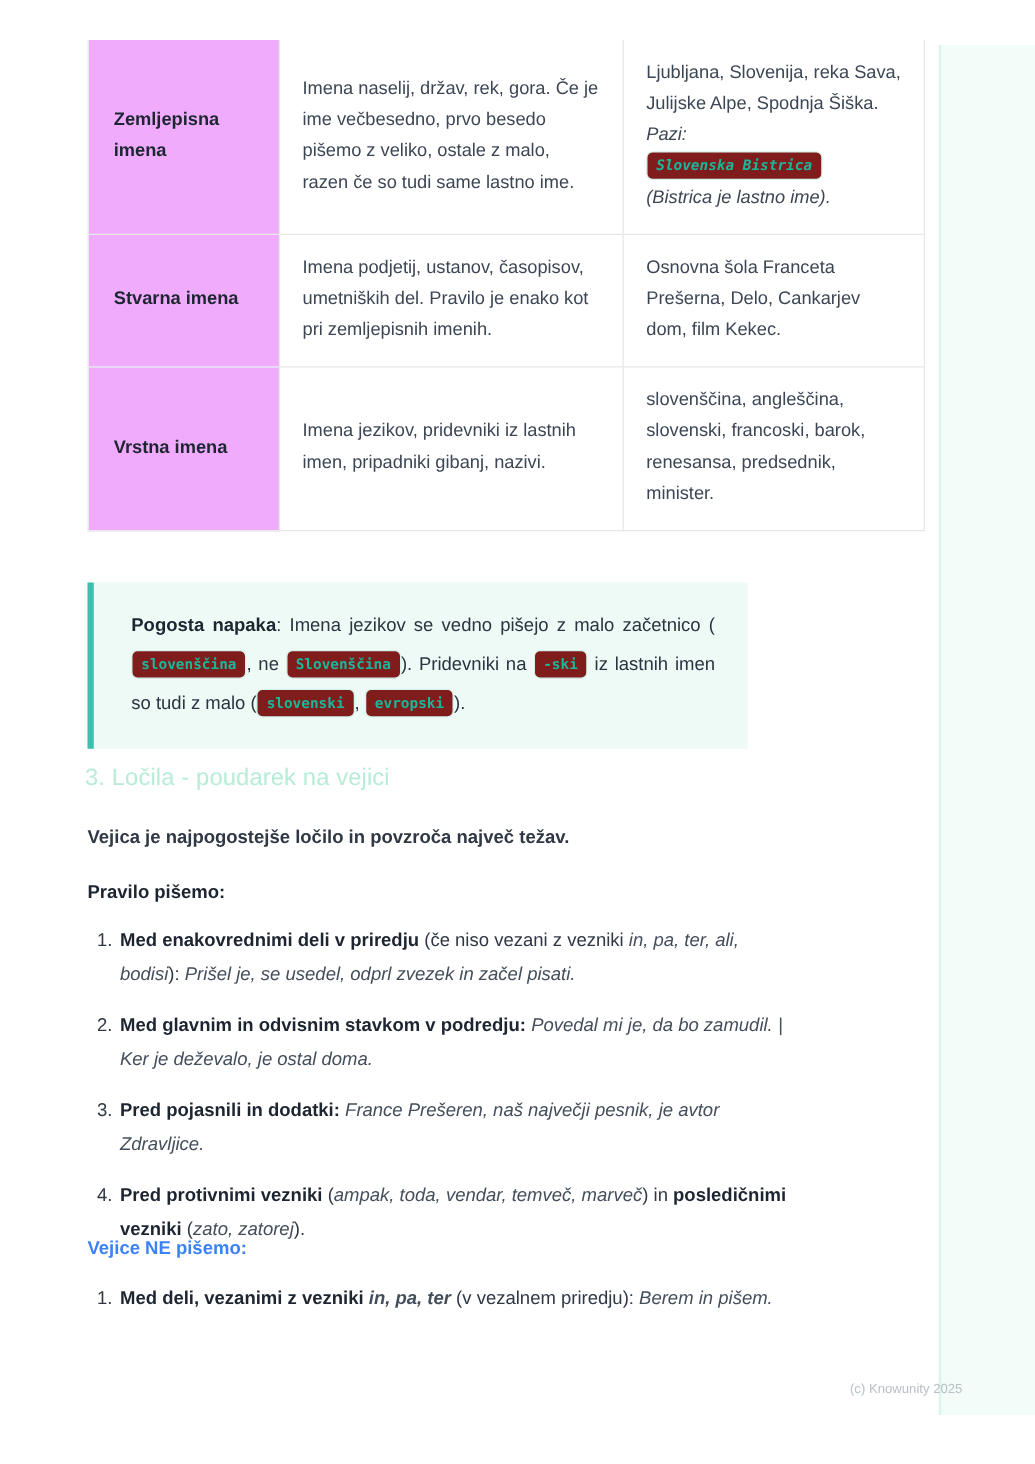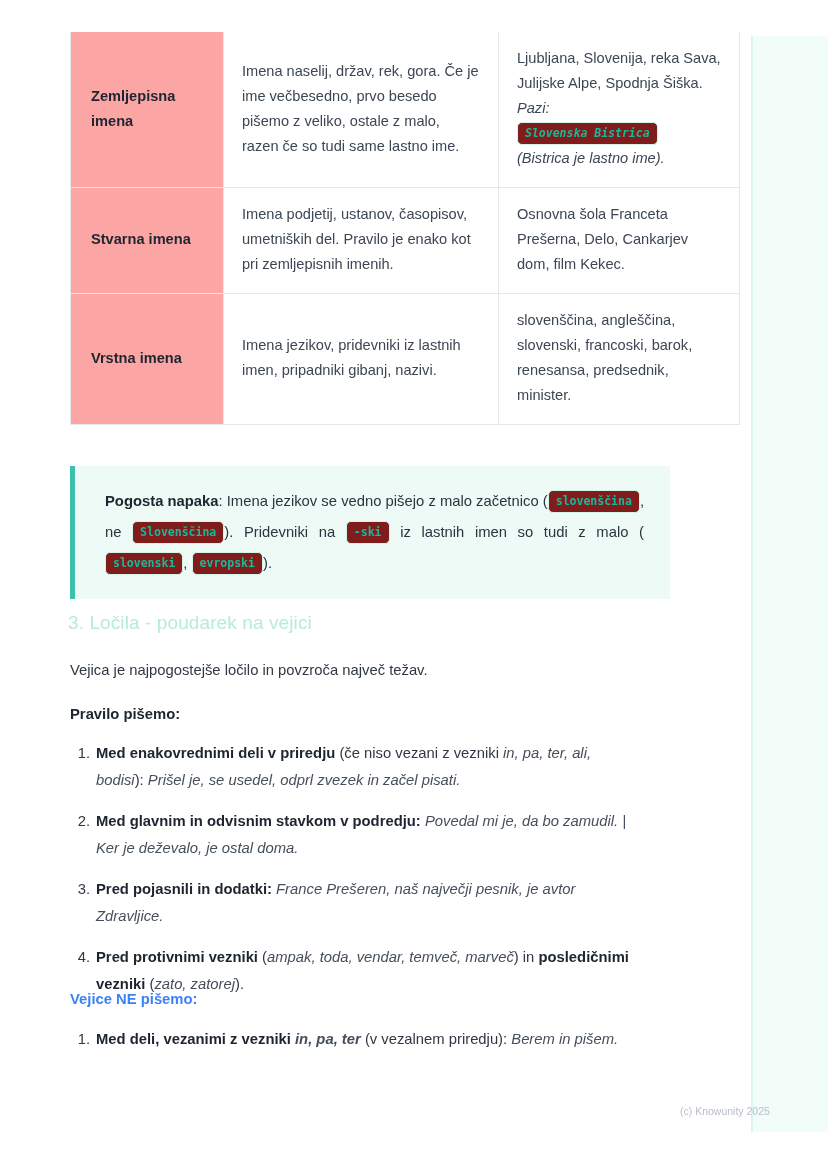--- a/index.html
+++ b/index.html
@@ -43,21 +43,21 @@
   .tbl td {
     border: 1px solid #e6e8ec;
     vertical-align: middle;
     padding: 14px 18px 16px 18px;
     font-size: 14.6px;
     line-height: 25px;
     color: #3c4654;
   }
   .tbl tr td:first-child {
     width: 122px;
-    background: #fca5a5;
+    background: #f0abfc;
     font-weight: bold;
     color: #1d2530;
     padding-left: 20px;
     padding-right: 10px;
   }
   .tbl tr td:nth-child(2) { width: 238px; }
   .tbl tr td:nth-child(3) { width: 204px; }
   .tbl tr:first-child td { border-top: none; }
   .tbl .em { font-style: italic; }
 
@@ -76,21 +76,21 @@
     vertical-align: 1px;
     white-space: nowrap;
   }
   .chip.it { font-style: italic; }
 
   
   .callout {
     position: absolute;
     left: 70px;
     top: 466px;
-    width: 600px;
+    width: 528px;
     box-sizing: border-box;
     background: #eefaf6;
     border-left: 5px solid #3cbfab;
     padding: 20px 26px 20px 30px;
     font-size: 14.8px;
     line-height: 31px;
     color: #2b3440;
     text-align: justify;
   }
   .callout b { color: #1d2530; }
@@ -107,20 +107,21 @@
   }
 
   
   .para {
     position: absolute;
     left: 70px;
     width: 566px;
     font-size: 14.8px;
     line-height: 25px;
     color: #2f3844;
+    font-weight: bold;
   }
   .lead  { top: 658px; }
   .sub1  { top: 702px; font-weight: bold; color: #1d2530; }
   .sub2  { top: 987px; font-weight: bold; color: #3b82f6; }
 
   .olist {
     position: absolute;
     left: 70px;
     width: 566px;
     margin: 0;

